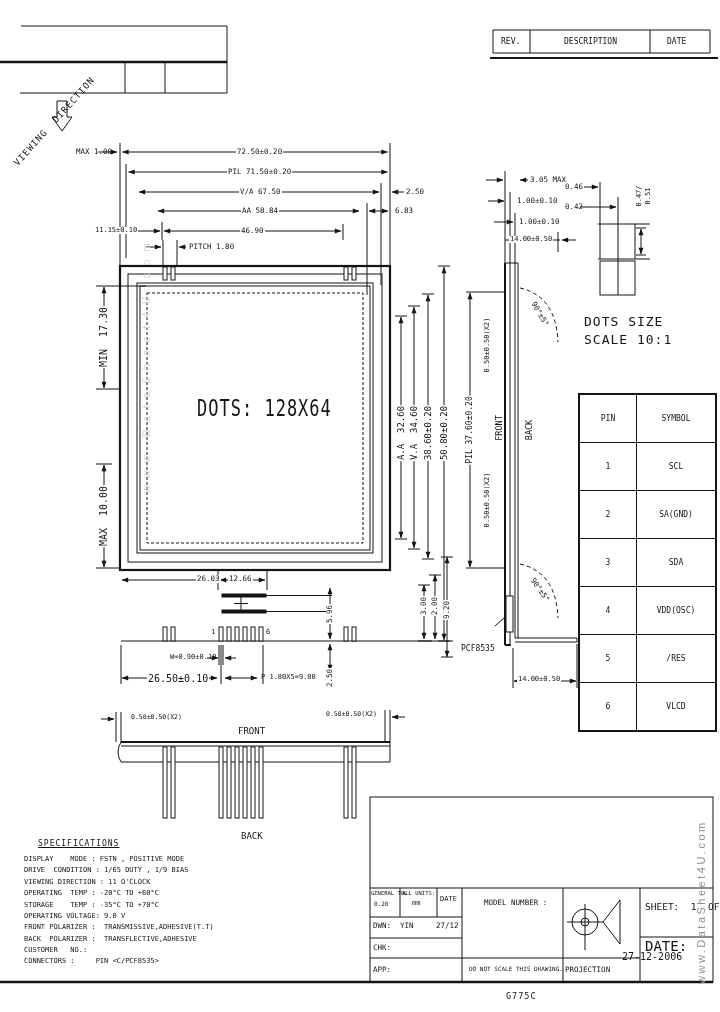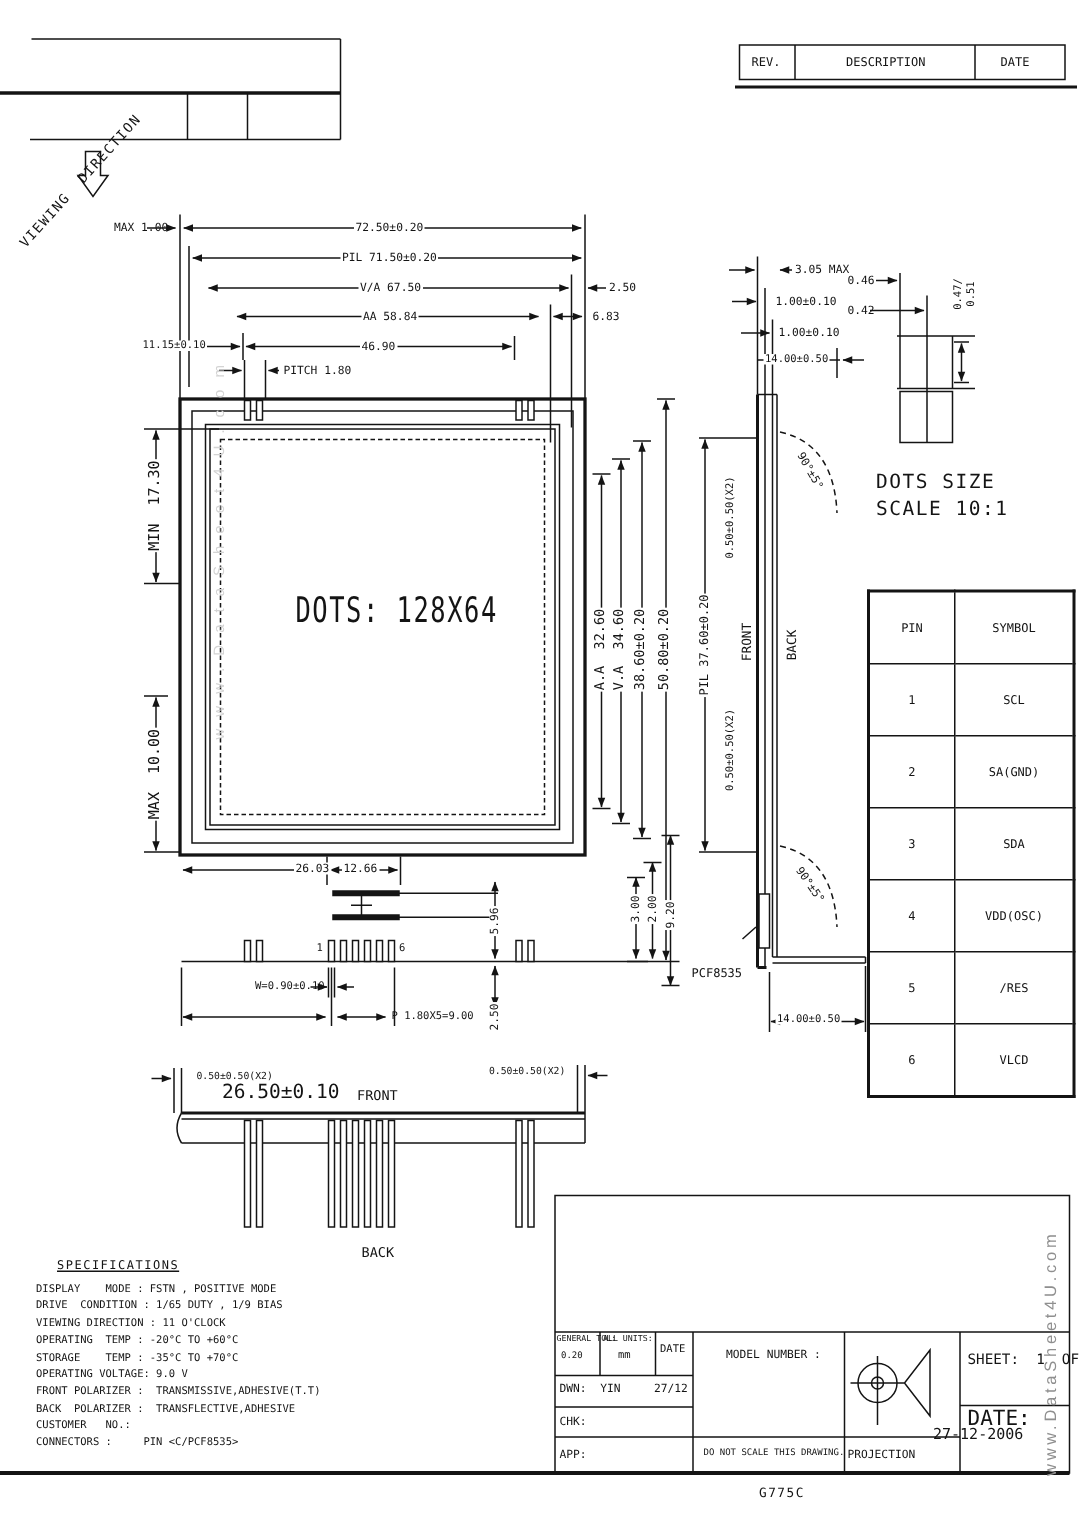--- a/index.html
+++ b/index.html
@@ -212,21 +212,21 @@
 <span class="t dots" style="left:197px;top:397px;">DOTS: 128X64</span>
 <span class="t bg" style="left:152px;top:575px;margin-left:44px;">26.03</span>
 <span class="t bg" style="left:228px;top:575px;">12.66</span>
 <span class="t v bg" style="left:330px;top:614px;">5.96</span>
 <span class="t v bg" style="left:424px;top:606px;">3.00</span>
 <span class="t v bg" style="left:435px;top:606px;">2.00</span>
 <span class="t v bg" style="left:447px;top:610px;">9.20</span>
 <span class="t" style="left:211px;top:629px;font-size:7px;">1</span>
 <span class="t" style="left:266px;top:629px;font-size:7px;">6</span>
 <span class="t" style="left:170px;top:654px;font-size:7px;">W=0.90±0.10</span>
-<span class="t bg" style="left:147px;top:674px;font-size:13px;margin-top:48px;">26.50±0.10</span>
+<span class="t bg" style="left:147px;top:674px;font-size:10px;">26.50±0.10</span>
 <span class="t" style="left:261px;top:674px;font-size:7px;">P 1.80X5=9.00</span>
 <span class="t v bg" style="left:330px;top:678px;">2.50</span>
 
 <span class="t" style="left:530px;top:176px;">3.05 MAX</span>
 <span class="t" style="left:517px;top:197px;">1.00±0.10</span>
 <span class="t" style="left:519px;top:218px;">1.00±0.10</span>
 <span class="t bg" style="left:509px;top:236px;font-size:7px;">14.00±0.50</span>
 <span class="t v bg" style="left:470px;top:430px;font-size:8px;">PIL 37.60±0.20</span>
 <span class="t v" style="left:487px;top:345px;font-size:7px;">0.50±0.50(X2)</span>
 <span class="t v" style="left:487px;top:500px;font-size:7px;">0.50±0.50(X2)</span>

